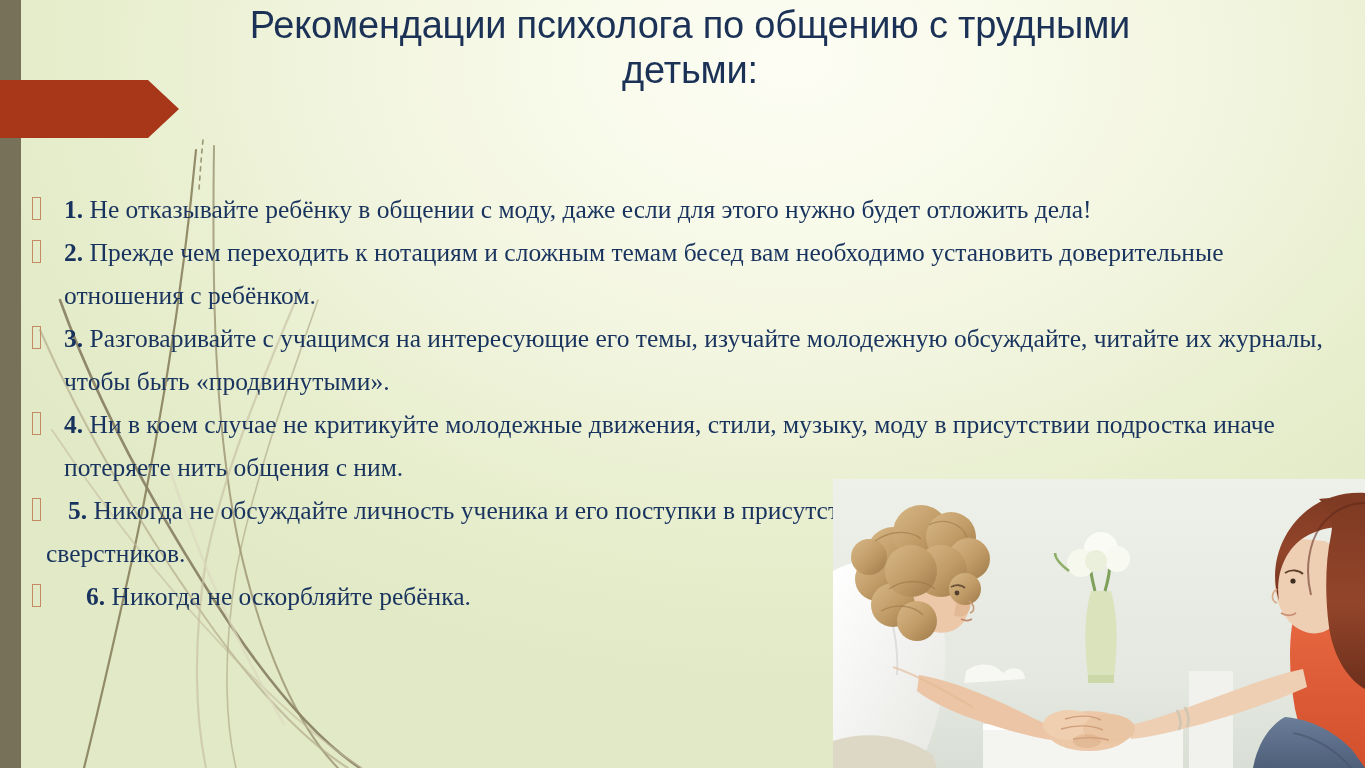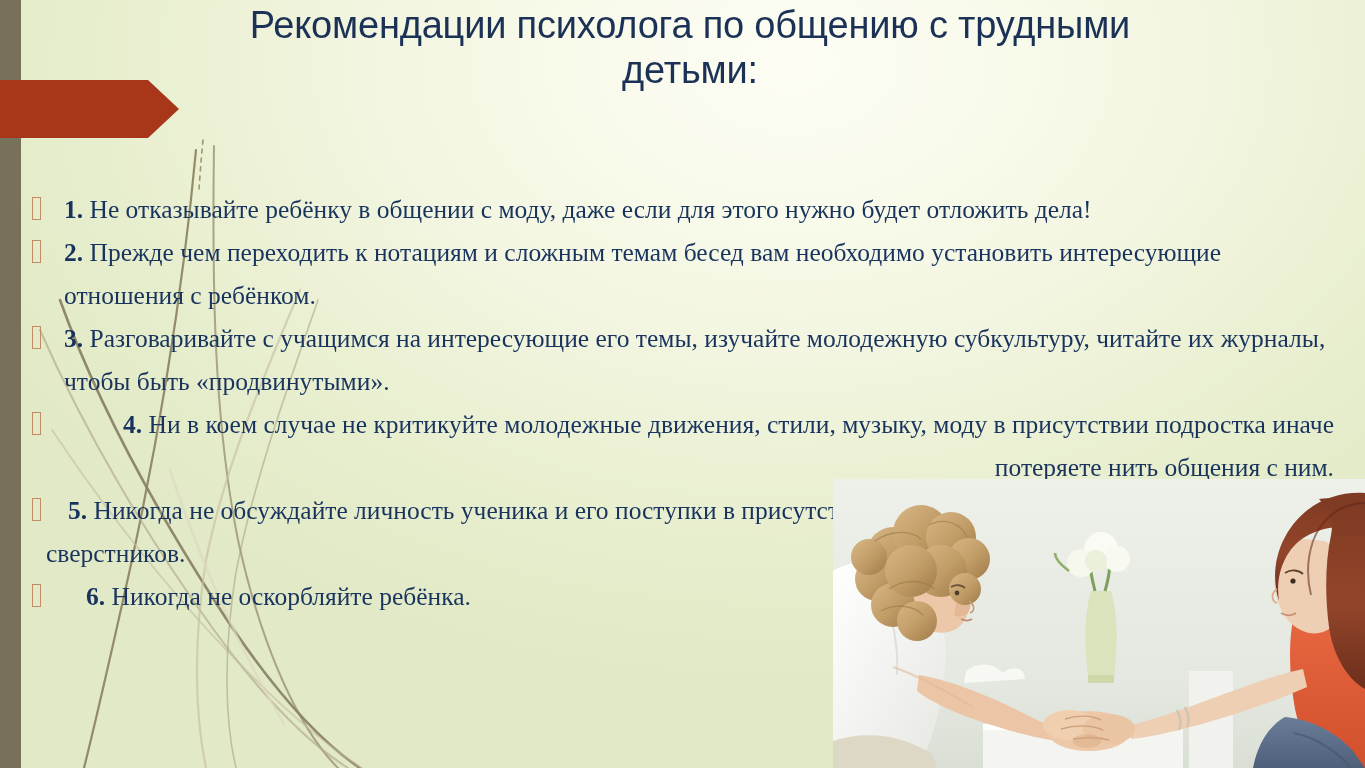--- a/index.html
+++ b/index.html
@@ -90,21 +90,21 @@
   .item .num {
     font-weight: bold;
   }
   .item .txt {
     font-weight: normal;
   }
   
   .item.i1 { text-indent: 0px; }
   .item.i2 { text-indent: 0px; }
   .item.i3 { text-indent: 0px; }
-  .item.i4 { text-indent: 0px; text-align: right; }
+  .item.i4 { text-indent: 0px; }
   .item.i5 { text-indent: 22px; }
   .item.i6 { text-indent: 22px; }
 
   
   .item.i5 { padding-left: 22px; }
   .item.i6 { padding-left: 40px; }
   .item.i5 .bullet { left: 8px; }
 
   
   #photo {
@@ -145,25 +145,25 @@
 
   <div id="title">Рекомендации психолога по общению с трудными детьми:</div>
 
   <div id="list">
 
     <div class="item i1">
       <span class="bullet"></span><span class="num">1</span><span class="num">.</span><span class="txt"> Не отказывайте ребёнку в общении с моду, даже если для этого нужно будет отложить дела!</span>
     </div>
 
     <div class="item i2">
-      <span class="bullet"></span><span class="num">2</span><span class="num">.</span><span class="txt"> Прежде чем переходить к нотациям и сложным темам бесед вам необходимо установить интересующие отношения с ребёнком.</span>
+      <span class="bullet"></span><span class="num">2</span><span class="num">.</span><span class="txt"> Прежде чем переходить к нотациям и сложным темам бесед вам необходимо установить доверительные отношения с ребёнком.</span>
     </div>
 
     <div class="item i3">
-      <span class="bullet"></span><span class="num">3</span><span class="num">.</span><span class="txt"> Разговаривайте с учащимся на интересующие его темы, изучайте молодежную субкультуру, читайте их журналы, чтобы быть «продвинутыми».</span>
+      <span class="bullet"></span><span class="num">3</span><span class="num">.</span><span class="txt"> Разговаривайте с учащимся на интересующие его темы, изучайте молодежную обсуждайте, читайте их журналы, чтобы быть «продвинутыми».</span>
     </div>
 
     <div class="item i4">
       <span class="bullet"></span><span class="num">4</span><span class="num">.</span><span class="txt"> Ни в коем случае не критикуйте молодежные движения, стили, музыку, моду в присутствии подростка иначе потеряете нить общения с ним.</span>
     </div>
 
     <div class="item i5">
       <span class="bullet"></span><span class="num">5</span><span class="num">.</span><span class="txt"> Никогда не обсуждайте личность ученика и его поступки в присутствии других людей, особенно друзей или сверстников.</span>
     </div>
 

